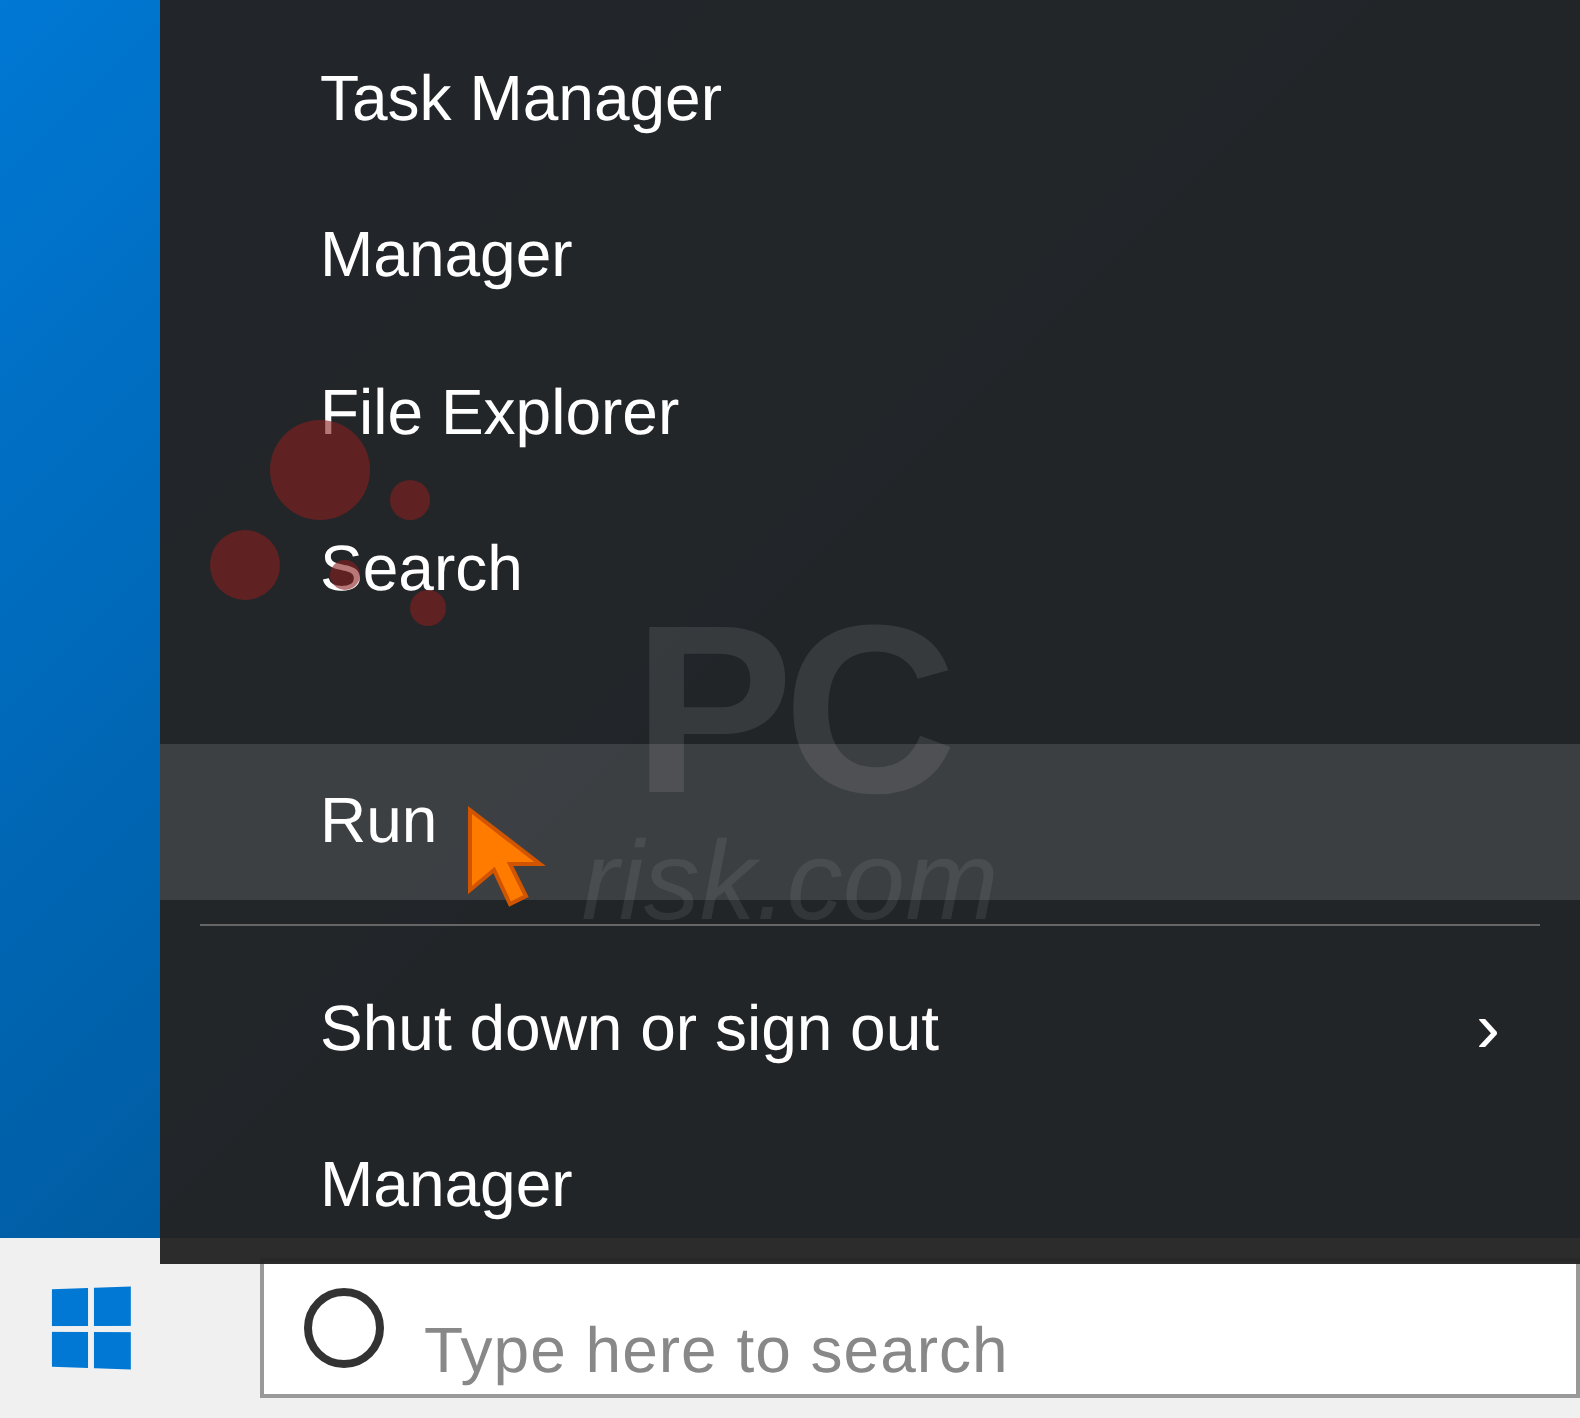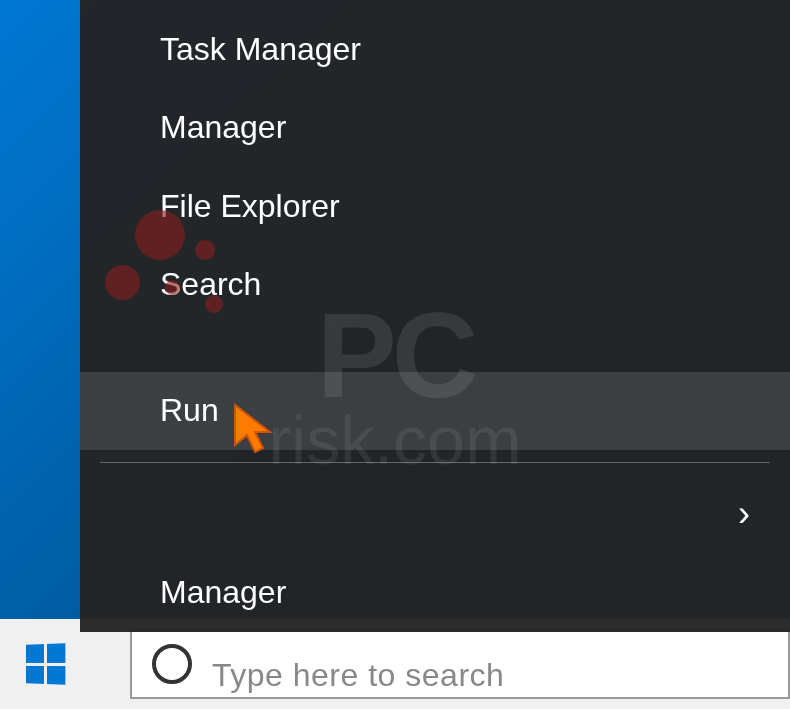--- a/index.html
+++ b/index.html
@@ -151,23 +151,24 @@
       pointer-events: none;
       z-index: 50;
       letter-spacing: -5px;
     }
     
     .watermark-sub {
       position: absolute;
       top: 62%;
       left: 50%;
       transform: translate(-50%, -50%);
-      font-size: 68px;
+      font-size: 56px;
       color: rgba(180, 180, 180, 0.12);
       font-weight: normal;
+      font-style: italic;
       pointer-events: none;
       z-index: 50;
     }
     
     .red-dots {
       position: absolute;
       top: 210px;
       left: 105px;
       z-index: 60;
       pointer-events: none;
@@ -224,20 +225,21 @@
     <span>File Explorer</span>
   </div>
   <div class="menu-item">
     <span>Search</span>
   </div>
   <div class="menu-item highlighted">
     <span>Run</span>
   </div>
   <div class="menu-divider"></div>
   <div class="menu-item">
+    <span>Shut down or sign out</span>
     <span class="chevron">›</span>
   </div>
   <div class="menu-item">
     <span>Manager</span>
   </div>
 </div>
 
 <div class="watermark">PC</div>
 <div class="watermark-sub">risk.com</div>
 

